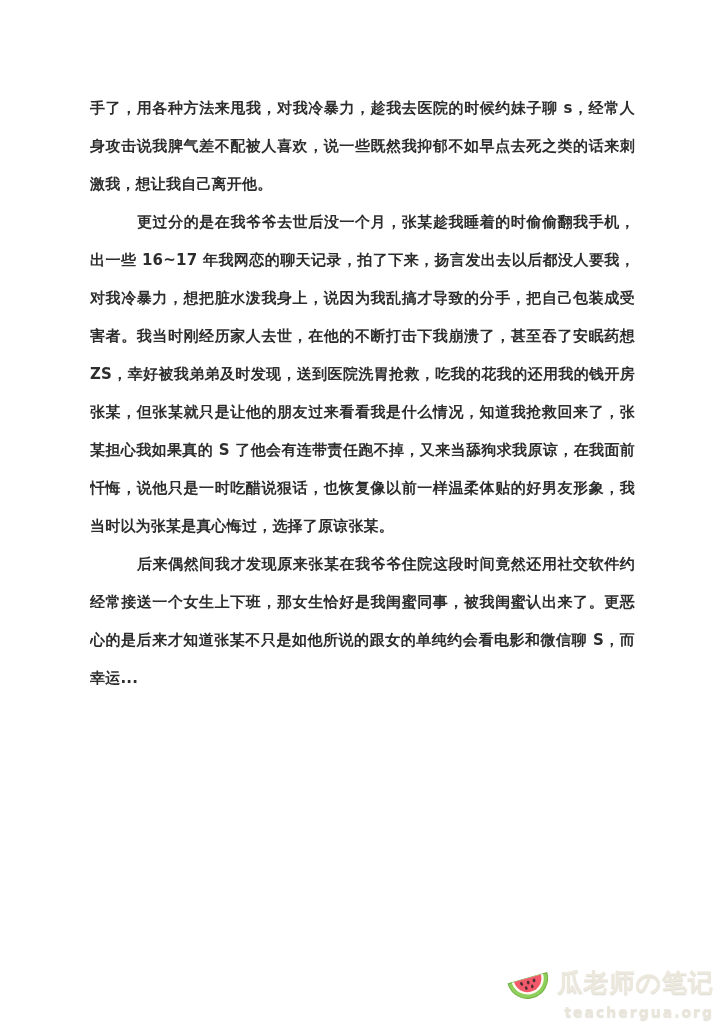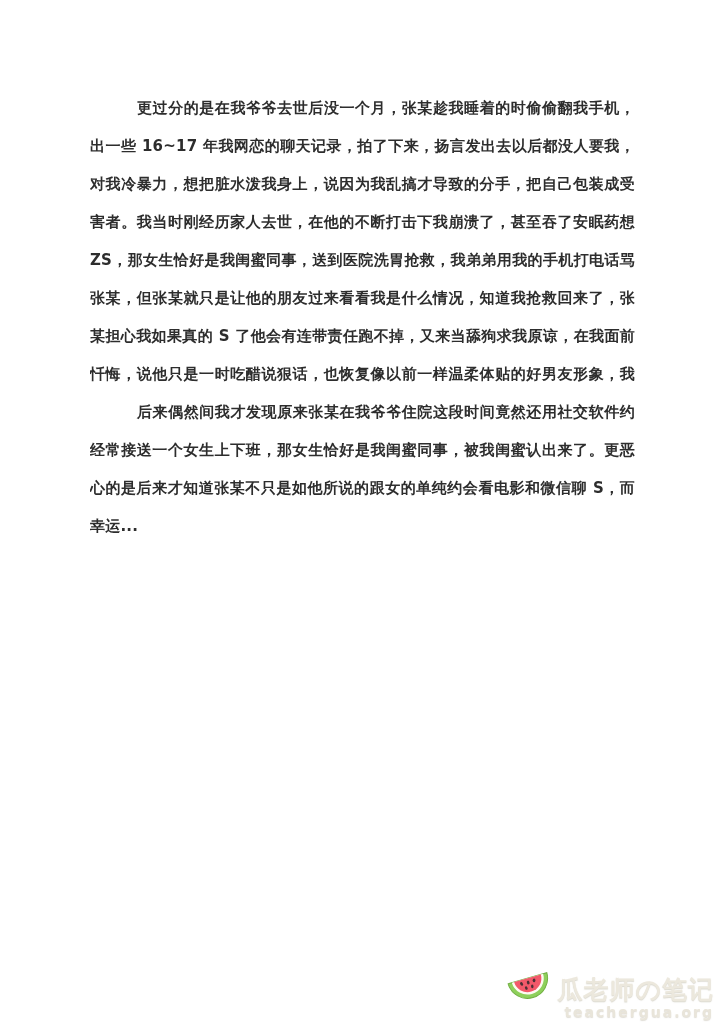--- a/index.html
+++ b/index.html
@@ -37,21 +37,21 @@
   .line.indent { text-indent: 47px; }
 
   .watermark {
     position: absolute;
     right: 10px;
     bottom: 4px;
     width: 200px;
   }
   .wm-row {
     display: flex;
-    align-items: flex-end;
+    align-items: center;
     justify-content: flex-end;
     gap: 6px;
   }
   .wm-icon { width: 46px; height: 48px; flex: 0 0 auto; }
   .wm-icon svg { width: 46px; height: 48px; display: block; }
   .wm-title {
     font-size: 25px;
     font-weight: 700;
     letter-spacing: 1px;
     color: var(--wm_text, #ece8dd);
@@ -69,28 +69,34 @@
     margin-top: -2px;
   }
 </style>
 </head>
 <body>
 
 <div class="page">
 
   <div class="doc">
       <div class="para">
+        <div class="line">手了，用各种方法来甩我，对我冷暴力，趁我去医院的时候约妹子聊 s，经常人</div>
+        <div class="line">身攻击说我脾气差不配被人喜欢，说一些既然我抑郁不如早点去死之类的话来刺</div>
+        <div class="line last">激我，想让我自己离开他。</div>
+      </div>
+      <div class="para">
         <div class="line indent">更过分的是在我爷爷去世后没一个月，张某趁我睡着的时偷偷翻我手机，找</div>
         <div class="line">出一些 16~17 年我网恋的聊天记录，拍了下来，扬言发出去以后都没人要我，</div>
         <div class="line">对我冷暴力，想把脏水泼我身上，说因为我乱搞才导致的分手，把自己包装成受</div>
         <div class="line">害者。我当时刚经历家人去世，在他的不断打击下我崩溃了，甚至吞了安眠药想</div>
-        <div class="line">ZS，那女生恰好是我闺蜜同事，送到医院洗胃抢救，我弟弟用我的手机打电话骂</div>
+        <div class="line">ZS，幸好被我弟弟及时发现，送到医院洗胃抢救，吃我的花我的还用我的钱开房</div>
         <div class="line">张某，但张某就只是让他的朋友过来看看我是什么情况，知道我抢救回来了，张</div>
         <div class="line">某担心我如果真的 S 了他会有连带责任跑不掉，又来当舔狗求我原谅，在我面前</div>
         <div class="line">忏悔，说他只是一时吃醋说狠话，也恢复像以前一样温柔体贴的好男友形象，我</div>
+        <div class="line last">当时以为张某是真心悔过，选择了原谅张某。</div>
       </div>
       <div class="para">
         <div class="line indent">后来偶然间我才发现原来张某在我爷爷住院这段时间竟然还用社交软件约</div>
         <div class="line">经常接送一个女生上下班，那女生恰好是我闺蜜同事，被我闺蜜认出来了。更恶</div>
         <div class="line">心的是后来才知道张某不只是如他所说的跟女的单纯约会看电影和微信聊 S，而</div>
         <div class="line last">幸运...</div>
       </div>
     </div>
 
   <div class="watermark">

